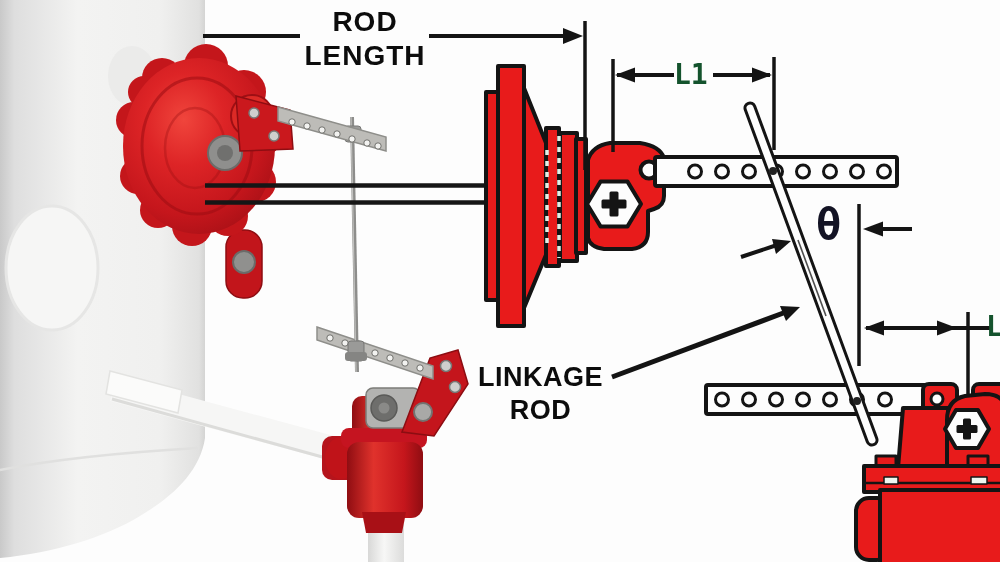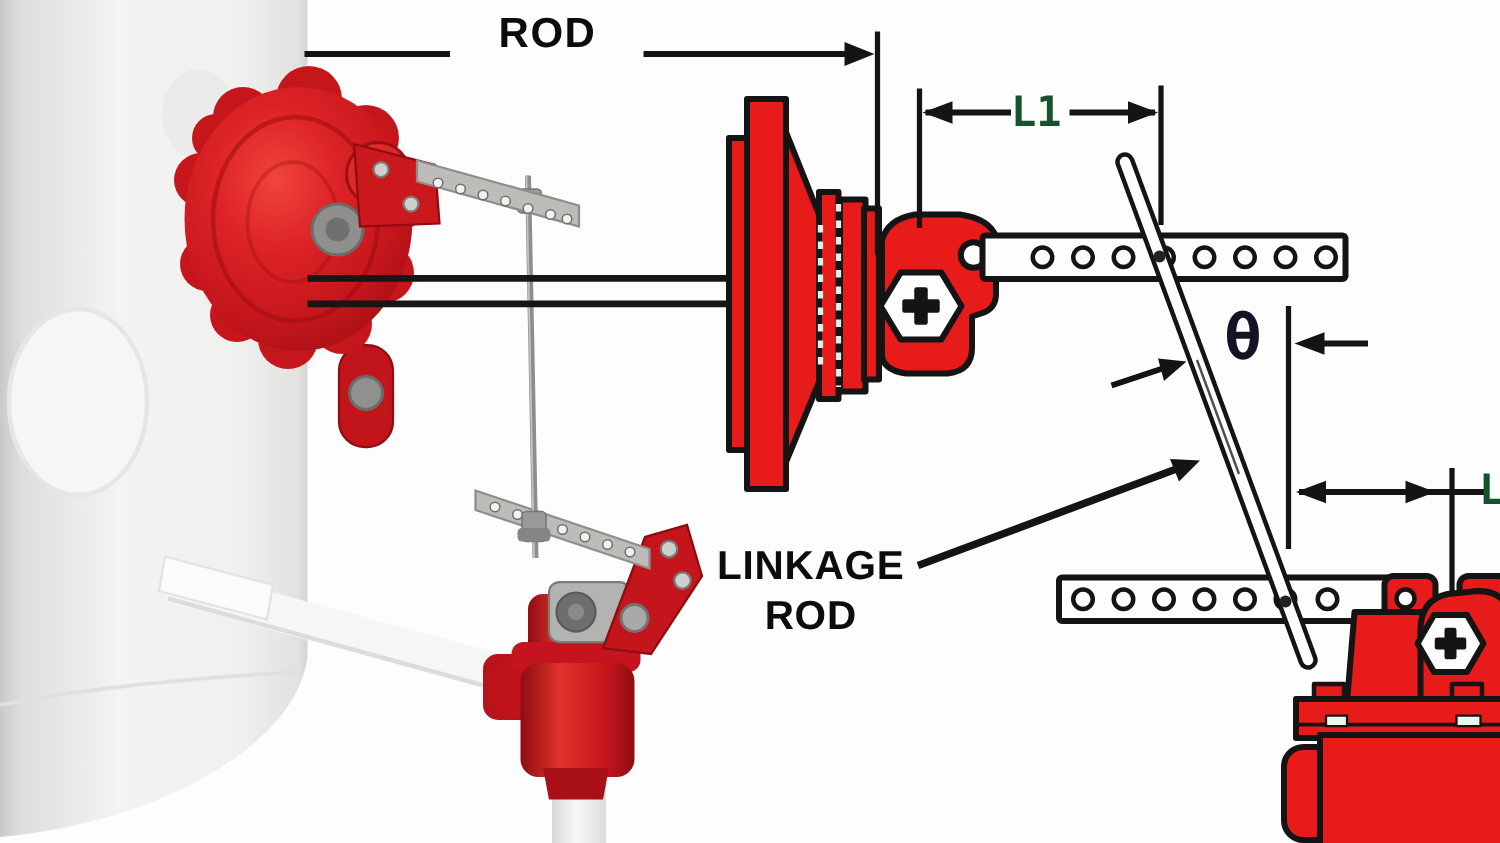--- a/index.html
+++ b/index.html
@@ -244,20 +244,21 @@
   </g>
 
   <g stroke="#141414">
     <line x1="612" y1="377" x2="786" y2="312" stroke-width="5"></line>
     <polygon points="800,307 786,321 780,306" fill="#141414" stroke="none"></polygon>
   </g>
 </svg>
 
   <div class="lbl rod-length">
     <div>ROD</div>
+    <div>LENGTH</div>
   </div>
 
   <div class="lbl-dim l1">L1</div>
 
   <div class="lbl-dim theta">θ</div>
 
   <div class="lbl linkage-rod">
     <div>LINKAGE</div>
     <div>ROD</div>
   </div>

